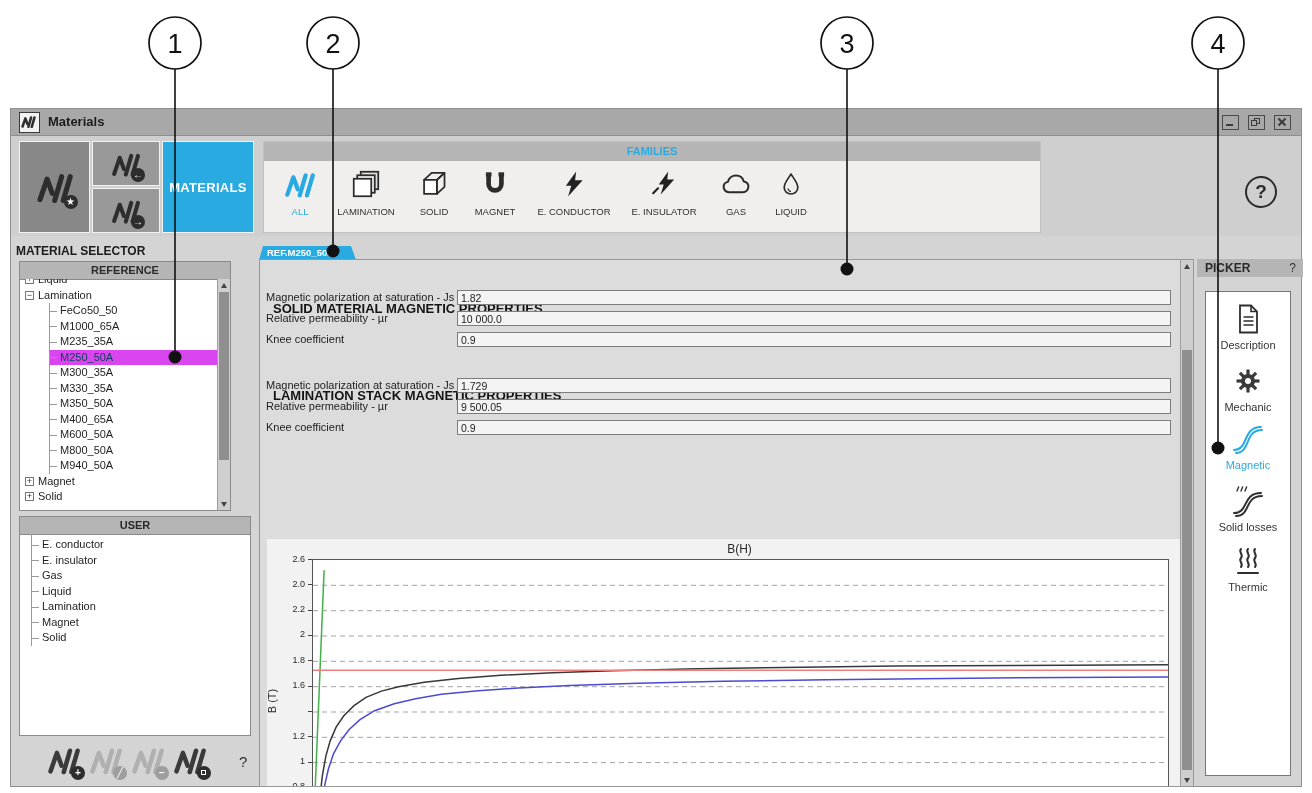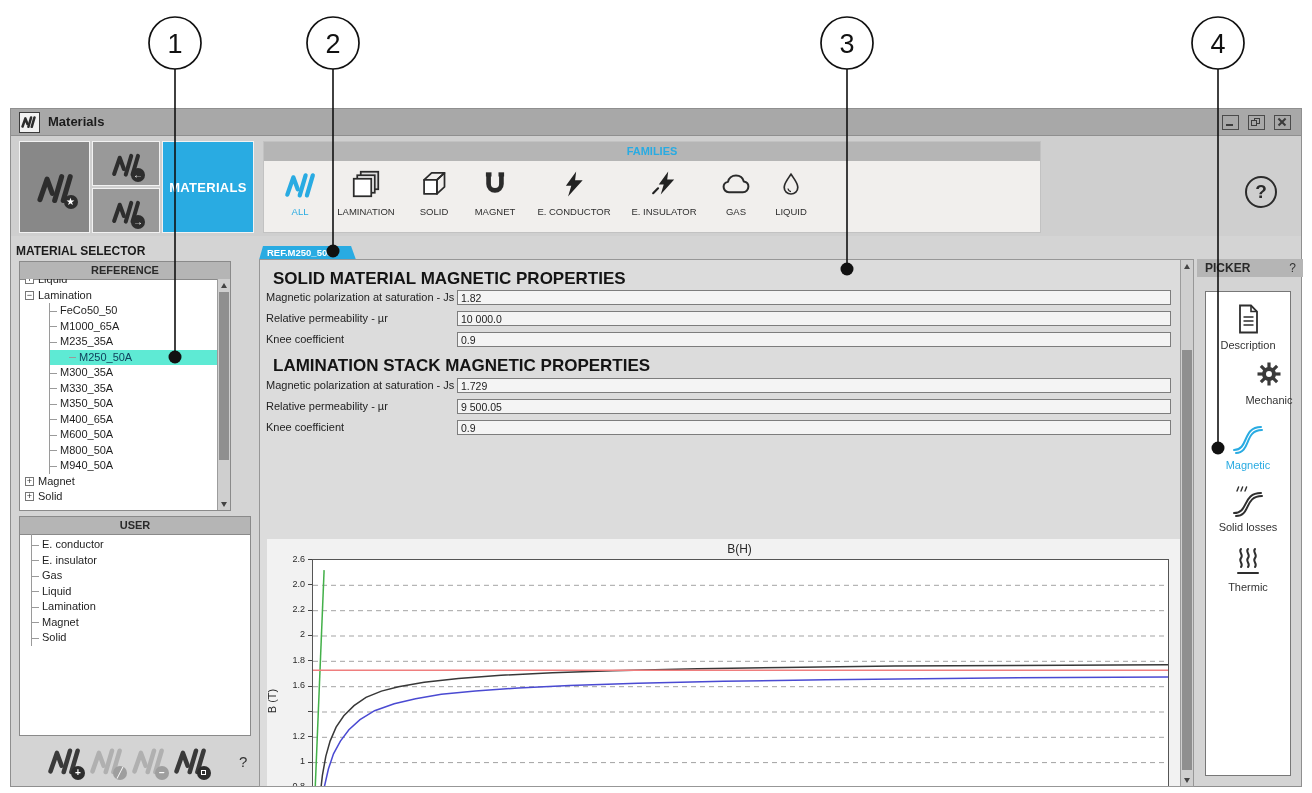--- a/index.html
+++ b/index.html
@@ -60,21 +60,21 @@
   #selector-title{position:absolute;left:5px;top:135px;font-weight:bold;font-size:12px;color:#1b1b1b;}
   .panel{position:absolute;background:#ffffff;border:1px solid #8a8a8a;box-sizing:border-box;}
   .phdr{height:17px;background:#b5b5b5;border-bottom:1px solid #8a8a8a;text-align:center;
         font-weight:bold;font-size:11px;line-height:17px;color:#2a2a2a;}
   .tlist{position:absolute;left:0;top:17px;right:13px;bottom:0;overflow:hidden;padding-left:5px;font-size:11px;}
   .trow{height:15.5px;line-height:15.5px;white-space:nowrap;position:relative;}
   .trow .exp{display:inline-block;width:9px;height:9px;border:1px solid #777;background:#fff;box-sizing:border-box;
              font-size:9px;line-height:7px;text-align:center;vertical-align:1px;margin-right:4px;color:#333;}
   .kids{margin-left:24px;border-left:1px solid #9a9a9a;}
   .trow.child::before{content:"";display:inline-block;width:7px;height:1px;background:#9a9a9a;vertical-align:middle;margin-right:3px;}
-  .trow.sel{background:#5eead4;color:#10415c;margin-right:-1px;padding-left:19px;}
+  .trow.sel{background:#d946ef;color:#10415c;margin-right:-1px;}
   .ulist{position:absolute;left:0;top:17px;right:0;bottom:0;overflow:hidden;padding-left:6px;font-size:11px;}
   .ulist .inner{margin-left:5px;border-left:1px solid #9a9a9a;padding-top:3px;}
 
   
   .vsb{position:absolute;top:0;bottom:0;width:13px;background:#cfcfcf;border-left:1px solid #9c9c9c;box-sizing:border-box;}
   .vsb .up,.vsb .dn{position:absolute;left:0;width:12px;height:12px;background:#cfcfcf;}
   .vsb .up{top:0;} .vsb .dn{bottom:0;}
   .vsb .up::after{content:"";position:absolute;left:3px;top:4px;border-left:3.5px solid transparent;border-right:3.5px solid transparent;border-bottom:5px solid #444;}
   .vsb .dn::after{content:"";position:absolute;left:3px;top:4px;border-left:3.5px solid transparent;border-right:3.5px solid transparent;border-top:5px solid #444;}
   .vsb .thumb{position:absolute;left:1px;width:10px;background:#8f8f8f;}
@@ -82,21 +82,21 @@
   
   .actbtn{position:absolute;width:38px;height:38px;color:#3a3a3a;}
   .actbtn.dis{color:#b0b0b0;}
 
   
   #tab{position:absolute;left:248px;top:137px;height:14px;background:#29abe2;color:#ffffff;
        font-size:9.5px;font-weight:bold;line-height:14px;padding:0 22px 0 8px;
        clip-path:polygon(0 100%,4px 0,calc(100% - 5px) 0,100% 100%);}
   #props{position:absolute;left:248px;top:150px;width:935px;height:528px;background:#dcdcdc;
          border:1px solid #979797;box-sizing:border-box;overflow:hidden;}
-  .sectitle{position:absolute;left:13px;font-weight:bold;font-size:17px;color:#141414;}
+  .sectitle{position:absolute;left:13px;font-weight:bold;font-size:13px;color:#141414;margin-top:32px;}
   .prow{position:absolute;left:0;width:100%;height:16px;}
   .plabel{position:absolute;left:6px;top:1px;font-size:11px;color:#222;}
   .pinput{position:absolute;left:197px;top:0;width:714px;height:15px;background:#f4f4f4;
           border:1px solid #7d7d7d;box-sizing:border-box;font-size:10.5px;padding:0 3px;
           font-family:"Liberation Sans","DejaVu Sans",sans-serif;color:#222;}
 
   
   #chart{position:absolute;left:7px;top:279px;width:915px;height:249px;background:#f2f2f2;}
   #chart .ctitle{position:absolute;left:45px;top:3px;width:855px;text-align:center;font-size:12px;color:#2a2a2a;}
   #chart .ylab{position:absolute;left:-7px;top:156px;font-size:11px;color:#2a2a2a;transform:rotate(-90deg);}
@@ -438,21 +438,21 @@
       <div class="pitem" style="top:11px;">
         <span class="ic">
             <svg width="26" height="30" viewBox="0 0 26 30" fill="none" stroke="#2e2e2e">
               <path d="M5,1.5 h11 l6,6 V28.5 H5 Z" stroke-width="1.8" fill="#ffffff"></path>
               <path d="M16,1.5 v6 h6" stroke-width="1.6"></path>
               <path d="M8.5,13 H18.5 M8.5,17 H18.5 M8.5,21 H18.5" stroke-width="1.6"></path>
             </svg>
           </span>
         <div class="lb">Description</div>
       </div>
-      <div class="pitem" style="top:66px;padding-left:21px;">
+      <div class="pitem" style="top:73px;">
         <span class="ic">
             <svg width="28" height="28" viewBox="0 0 28 28">
               <g fill="#3a3a3a">
                 <rect x="12.4" y="2.5" width="3.2" height="23"></rect>
                 <rect x="12.4" y="2.5" width="3.2" height="23" transform="rotate(45 14 14)"></rect>
                 <rect x="12.4" y="2.5" width="3.2" height="23" transform="rotate(90 14 14)"></rect>
                 <rect x="12.4" y="2.5" width="3.2" height="23" transform="rotate(135 14 14)"></rect>
                 <circle cx="14" cy="14" r="7"></circle>
               </g>
               <circle cx="14" cy="14" r="3" fill="#ffffff"></circle>

